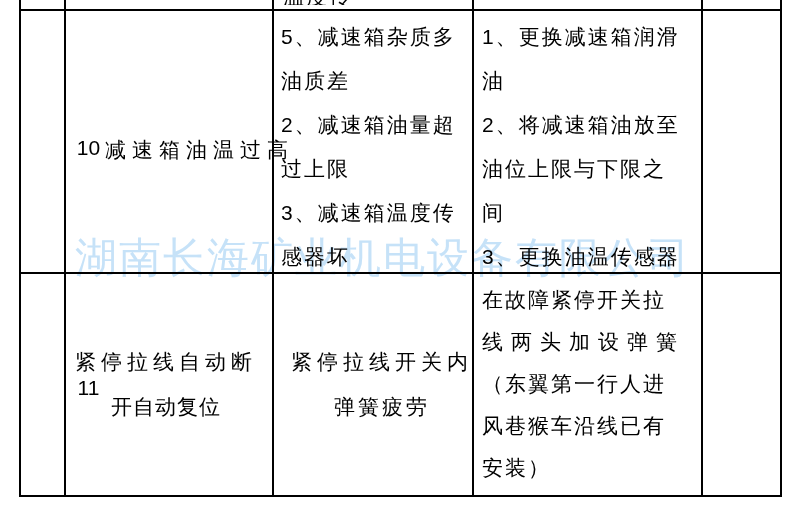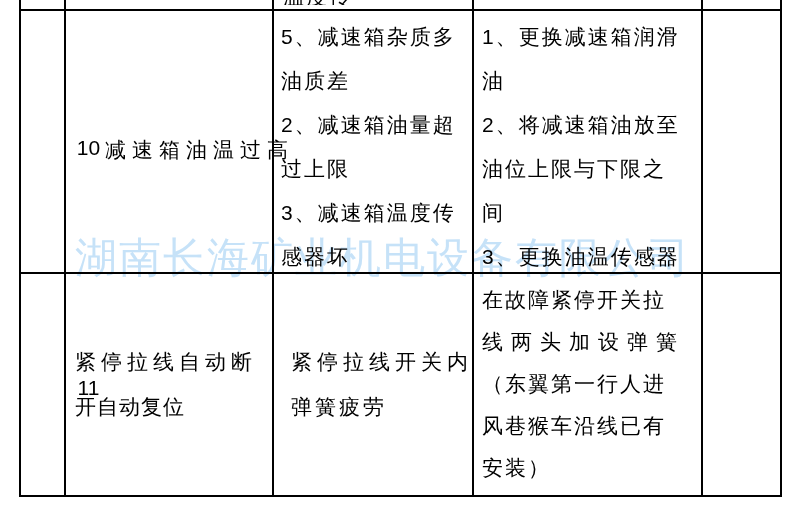--- a/index.html
+++ b/index.html
@@ -13,21 +13,21 @@
     font-size:42px;font-weight:normal;letter-spacing:2px;white-space:nowrap;
   }
   
   .vline{position:absolute;top:0;height:497px;width:2px;background:#000;z-index:3;}
   .hline{position:absolute;left:19px;width:763px;height:2px;background:#000;z-index:3;}
   
   .txt{position:absolute;z-index:2;font-size:21px;white-space:nowrap;}
   .num{position:absolute;z-index:2;left:20px;width:45px;text-align:center;font-size:21px;margin-left:46px;}
   .block{position:absolute;z-index:2;font-size:21px;}
   .block .ln{height:44px;line-height:44px;letter-spacing:2px;white-space:nowrap;}
-  .block.lh45 .ln{height:45px;line-height:45px;}
+  .block.lh45 .ln{height:45px;line-height:45px;text-align:center;}
   .block.lh42 .ln{height:42px;line-height:42px;}
   .sp1{letter-spacing:1px !important;}
   .sp3{letter-spacing:3px !important;}
   .sp5{letter-spacing:5px !important;}
   .sp8{letter-spacing:8px !important;}
   .fault-single{letter-spacing:6px;margin-left:28px;}
   
   .frag{position:absolute;left:283px;top:0;height:5px;overflow:hidden;z-index:2;}
   .frag span{display:block;margin-top:-17px;font-size:21px;letter-spacing:2px;white-space:nowrap;}
 </style>

